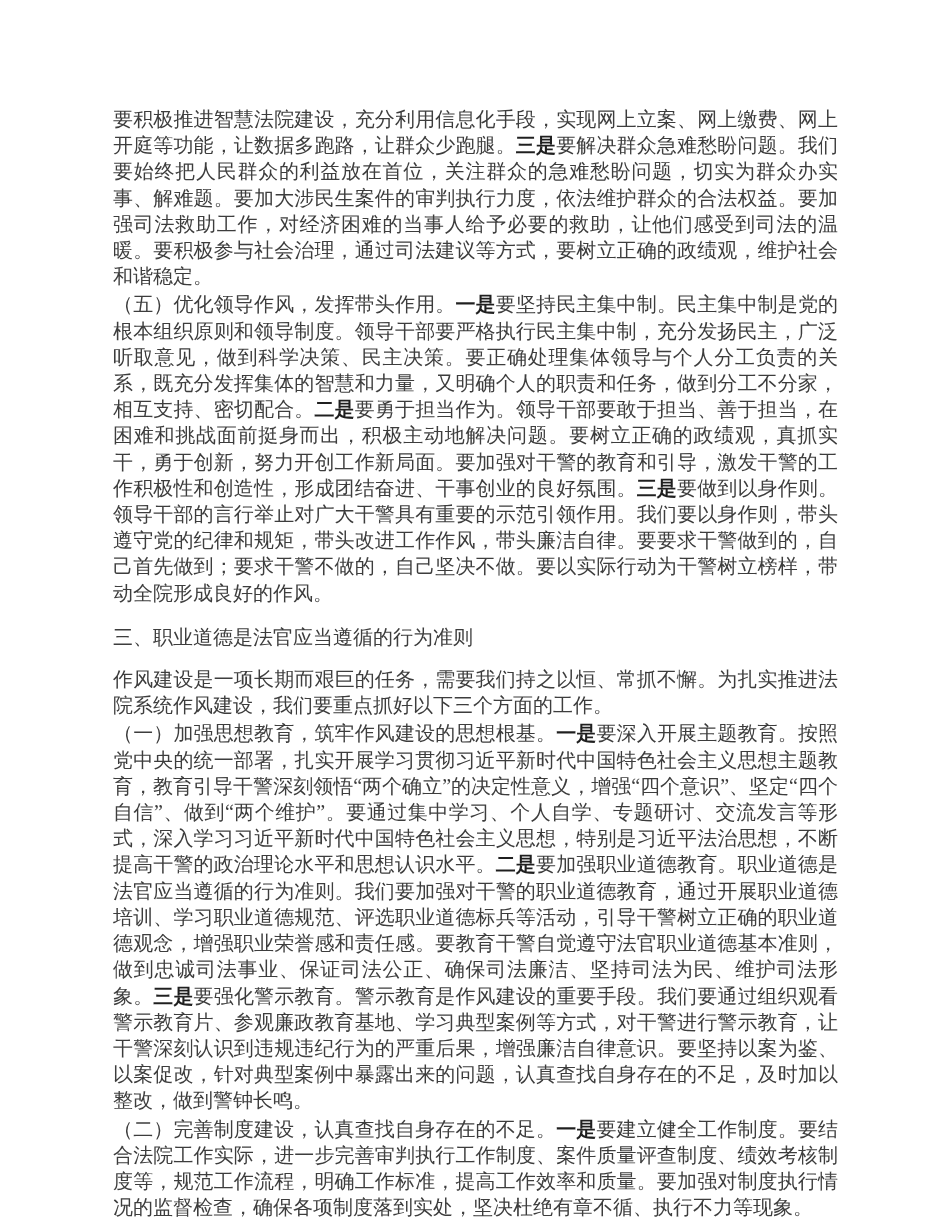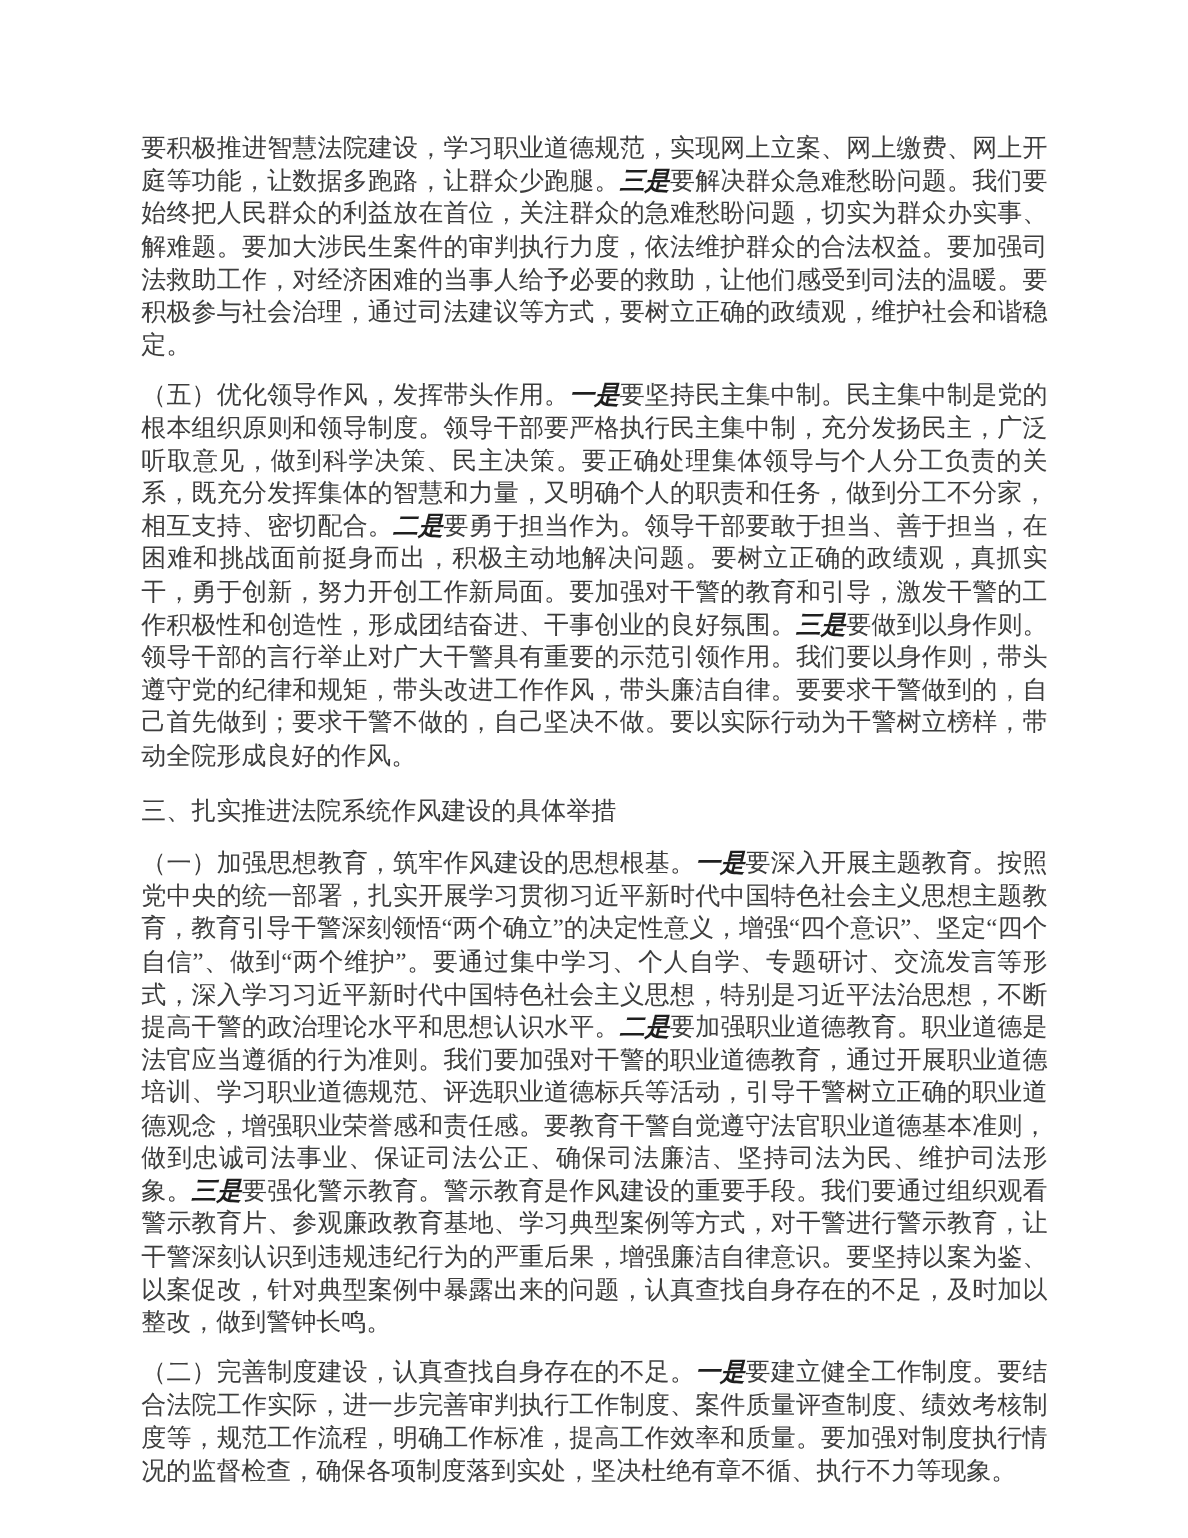--- a/index.html
+++ b/index.html
@@ -25,48 +25,48 @@
     font-size: 20px;
     line-height: 26.2px;
     color: #3d3d3d;
     text-align: justify;
     text-justify: inter-ideograph;
     letter-spacing: 0px;
     word-break: break-all;
     text-indent: 0;
   }
   .para + .para {
-    margin-top: 14px;
+    margin-top: 2px;
   }
   .para.indent {
     text-indent: 0;
   }
   .heading {
     margin: 0;
     margin-top: 18px;
     font-size: 20px;
     line-height: 26.2px;
     color: #3d3d3d;
     font-weight: normal;
     text-align: left;
     letter-spacing: 0px;
   }
   .heading + .para {
     margin-top: 16px;
   }
   .para b, .bold {
     font-weight: bold;
     color: #1f1f1f;
-    font-style: italic;
   }
 </style>
 </head>
 <body>
 
 <div id="doc">
   <div id="doc-body">
-      <p class="para"><span>要积极推进智慧法院建设，学习职业道德规范，实现网上立案、网上缴费、网上开庭等功能，让数据多跑路，让群众少跑腿。</span><b>三是</b><span>要解决群众急难愁盼问题。我们要始终把人民群众的利益放在首位，关注群众的急难愁盼问题，切实为群众办实事、解难题。要加大涉民生案件的审判执行力度，依法维护群众的合法权益。要加强司法救助工作，对经济困难的当事人给予必要的救助，让他们感受到司法的温暖。要积极参与社会治理，通过司法建议等方式，要树立正确的政绩观，维护社会和谐稳定。</span></p>
+      <p class="para"><span>要积极推进智慧法院建设，充分利用信息化手段，实现网上立案、网上缴费、网上开庭等功能，让数据多跑路，让群众少跑腿。</span><b>三是</b><span>要解决群众急难愁盼问题。我们要始终把人民群众的利益放在首位，关注群众的急难愁盼问题，切实为群众办实事、解难题。要加大涉民生案件的审判执行力度，依法维护群众的合法权益。要加强司法救助工作，对经济困难的当事人给予必要的救助，让他们感受到司法的温暖。要积极参与社会治理，通过司法建议等方式，要树立正确的政绩观，维护社会和谐稳定。</span></p>
       <p class="para indent"><span>（五）优化领导作风，发挥带头作用。</span><b>一是</b><span>要坚持民主集中制。民主集中制是党的根本组织原则和领导制度。领导干部要严格执行民主集中制，充分发扬民主，广泛听取意见，做到科学决策、民主决策。要正确处理集体领导与个人分工负责的关系，既充分发挥集体的智慧和力量，又明确个人的职责和任务，做到分工不分家，相互支持、密切配合。</span><b>二是</b><span>要勇于担当作为。领导干部要敢于担当、善于担当，在困难和挑战面前挺身而出，积极主动地解决问题。要树立正确的政绩观，真抓实干，勇于创新，努力开创工作新局面。要加强对干警的教育和引导，激发干警的工作积极性和创造性，形成团结奋进、干事创业的良好氛围。</span><b>三是</b><span>要做到以身作则。领导干部的言行举止对广大干警具有重要的示范引领作用。我们要以身作则，带头遵守党的纪律和规矩，带头改进工作作风，带头廉洁自律。要要求干警做到的，自己首先做到；要求干警不做的，自己坚决不做。要以实际行动为干警树立榜样，带动全院形成良好的作风。</span></p>
-      <div class="heading">三、扎实推进法院系统作风建设的具体举措</div>
+      <div class="heading">三、职业道德是法官应当遵循的行为准则</div>
+      <p class="para"><span>作风建设是一项长期而艰巨的任务，需要我们持之以恒、常抓不懈。为扎实推进法院系统作风建设，我们要重点抓好以下三个方面的工作。</span></p>
       <p class="para indent"><span>（一）加强思想教育，筑牢作风建设的思想根基。</span><b>一是</b><span>要深入开展主题教育。按照党中央的统一部署，扎实开展学习贯彻习近平新时代中国特色社会主义思想主题教育，教育引导干警深刻领悟“两个确立”的决定性意义，增强“四个意识”、坚定“四个自信”、做到“两个维护”。要通过集中学习、个人自学、专题研讨、交流发言等形式，深入学习习近平新时代中国特色社会主义思想，特别是习近平法治思想，不断提高干警的政治理论水平和思想认识水平。</span><b>二是</b><span>要加强职业道德教育。职业道德是法官应当遵循的行为准则。我们要加强对干警的职业道德教育，通过开展职业道德培训、学习职业道德规范、评选职业道德标兵等活动，引导干警树立正确的职业道德观念，增强职业荣誉感和责任感。要教育干警自觉遵守法官职业道德基本准则，做到忠诚司法事业、保证司法公正、确保司法廉洁、坚持司法为民、维护司法形象。</span><b>三是</b><span>要强化警示教育。警示教育是作风建设的重要手段。我们要通过组织观看警示教育片、参观廉政教育基地、学习典型案例等方式，对干警进行警示教育，让干警深刻认识到违规违纪行为的严重后果，增强廉洁自律意识。要坚持以案为鉴、以案促改，针对典型案例中暴露出来的问题，认真查找自身存在的不足，及时加以整改，做到警钟长鸣。</span></p>
       <p class="para indent"><span>（二）完善制度建设，认真查找自身存在的不足。</span><b>一是</b><span>要建立健全工作制度。要结合法院工作实际，进一步完善审判执行工作制度、案件质量评查制度、绩效考核制度等，规范工作流程，明确工作标准，提高工作效率和质量。要加强对制度执行情况的监督检查，确保各项制度落到实处，坚决杜绝有章不循、执行不力等现象。</span></p>
     </div>
 </div>
 
 </body></html>

